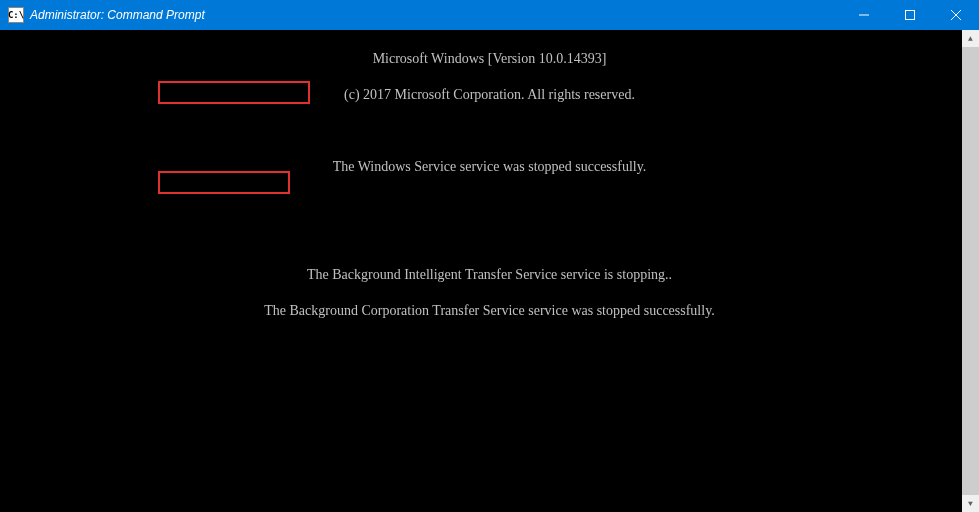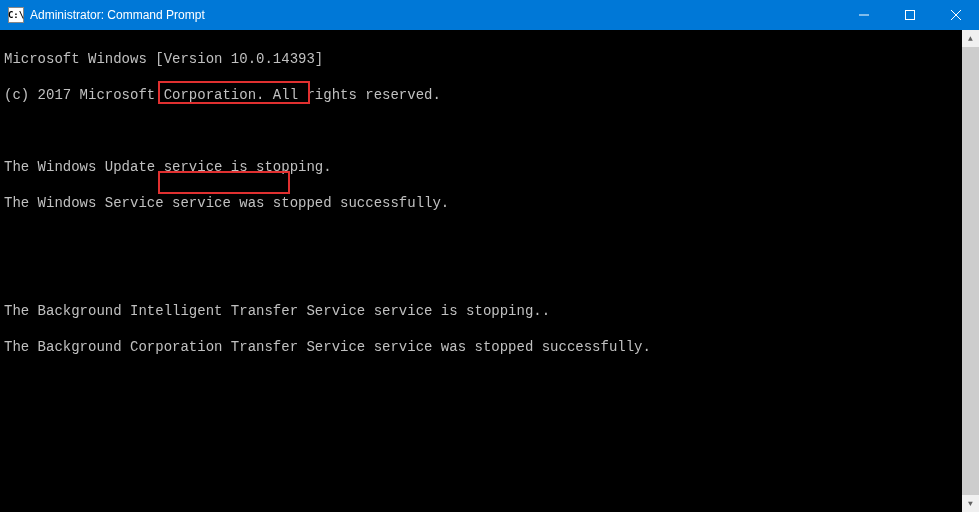--- a/index.html
+++ b/index.html
@@ -29,20 +29,21 @@
       align-items: center;
       justify-content: center;
       font-size: 9px;
       color: #000;
       font-family: Consolas, monospace;
       font-weight: bold;
       border: 1px solid #888;
     }
     .titlebar-text {
       flex: 1;
+      font-style: italic;
     }
     .titlebar-buttons {
       display: flex;
       height: 100%;
     }
     .titlebar-btn {
       width: 46px;
       height: 100%;
       display: flex;
       align-items: center;
@@ -53,21 +54,22 @@
     .terminal {
       position: relative;
       width: 100%;
       height: calc(100% - 30px);
       background: #000;
       color: #c0c0c0;
       font-size: 14px;
       line-height: 18px;
       padding: 2px 4px;
       white-space: pre;
-      font-family: Liberation Mono, monospace;
+      font-family: Liberation Serif, serif;
+      text-align: center;
     }
     .scrollbar {
       position: absolute;
       right: 0;
       top: 30px;
       width: 17px;
       height: calc(100% - 30px);
       background: #f0f0f0;
     }
     .scroll-arrow {
@@ -122,21 +124,20 @@
           <line x1="10" y1="0" x2="0" y2="10" stroke="#fff" stroke-width="1"></line>
         </svg>
     </div>
   </div>
 </div>
 
 <div class="terminal">
 <span class="line">Microsoft Windows [Version 10.0.14393]</span>
 <span class="line">(c) 2017 Microsoft Corporation. All rights reserved.</span>
 <span class="line"> </span>
-<span class="line">The Windows Update service is stopping.</span>
 <span class="line">The Windows Service service was stopped successfully.</span>
 <span class="line"> </span>
 <span class="line"> </span>
 <span class="line">The Background Intelligent Transfer Service service is stopping..</span>
 <span class="line">The Background Corporation Transfer Service service was stopped successfully.</span>
 <span class="line"> </span>
 <span class="line"> </span>
 
 </div>
 

